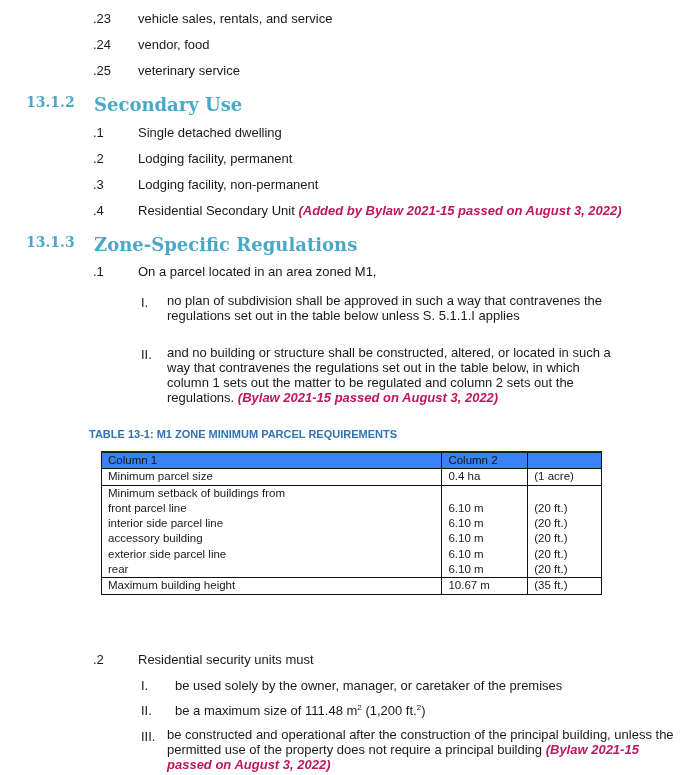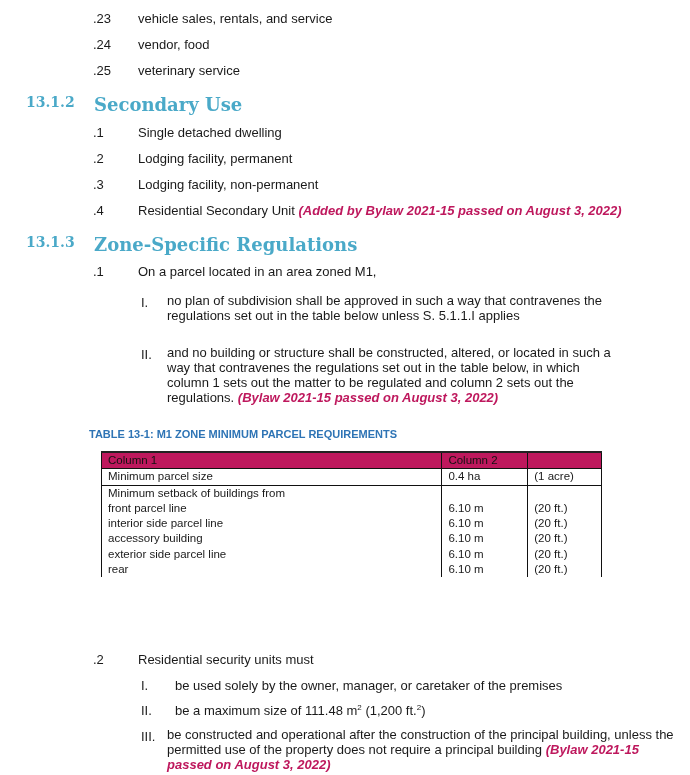--- a/index.html
+++ b/index.html
@@ -9,21 +9,21 @@
     .num { left:93px; }
     .txt { left:130px;margin-left:8px; }
     .sec-num { left:26px; font-family:"DejaVu Serif", serif; font-weight:bold; color:#4aa9c8; font-size:14px; }
     .sec-title { left:94px; font-family:"DejaVu Serif", serif; font-weight:bold; color:#4aa9c8; font-size:18px; }
     .amend { color:#be185d; font-style:italic; font-weight:bold; }
     .roman { left:141px; }
     .rtxt { left:167px; line-height:15px; white-space:normal; }
     .tbl-title { left:89px; color:#2e74b5; font-weight:bold; font-size:11px; }
     table.req { position:absolute; left:101px; top:451px; width:501px; border-collapse:collapse; font-size:11.5px; }
     table.req td { padding:0 6px; vertical-align:top; line-height:15.3px; }
-    table.req .hdr td { background:#be185d; color:#111; border-top:2px solid #222; }
+    table.req .hdr td { background:#3b82f6; color:#111; border-top:2px solid #222; }
     .c1 { width:324px; border-left:1px solid #111; border-right:1px solid #111; }
     .c2 { width:72px; border-right:1px solid #111; }
     .c3 { width:60px; border-right:1px solid #111; }
     tr.sep td { border-top:1px solid #111;margin-top:20px; }
     tr.last td { border-bottom:1.5px solid #111; }
     sup { font-size:8px; }
   </style>
 </head>
 <body>
 
@@ -95,20 +95,25 @@
   <tr>
     <td class="c1">exterior side parcel line</td>
     <td class="c2">6.10 m</td>
     <td class="c3">(20 ft.)</td>
   </tr>
   <tr>
     <td class="c1">rear</td>
     <td class="c2">6.10 m</td>
     <td class="c3">(20 ft.)</td>
   </tr>
+  <tr class="sep last">
+    <td class="c1">Maximum building height</td>
+    <td class="c2">10.67 m</td>
+    <td class="c3">(35 ft.)</td>
+  </tr>
 </tbody>
   </table>
 
 <div class="abs num" style="top:652px">.2</div>
 <div class="abs txt" style="top:652px">Residential security units must</div>
 
 <div class="abs roman" style="top:678px">I.</div>
 <div class="abs txt" style="top:678px; left:167px">be used solely by the owner, manager, or caretaker of the premises</div>
 
 <div class="abs roman" style="top:703px">II.</div>

